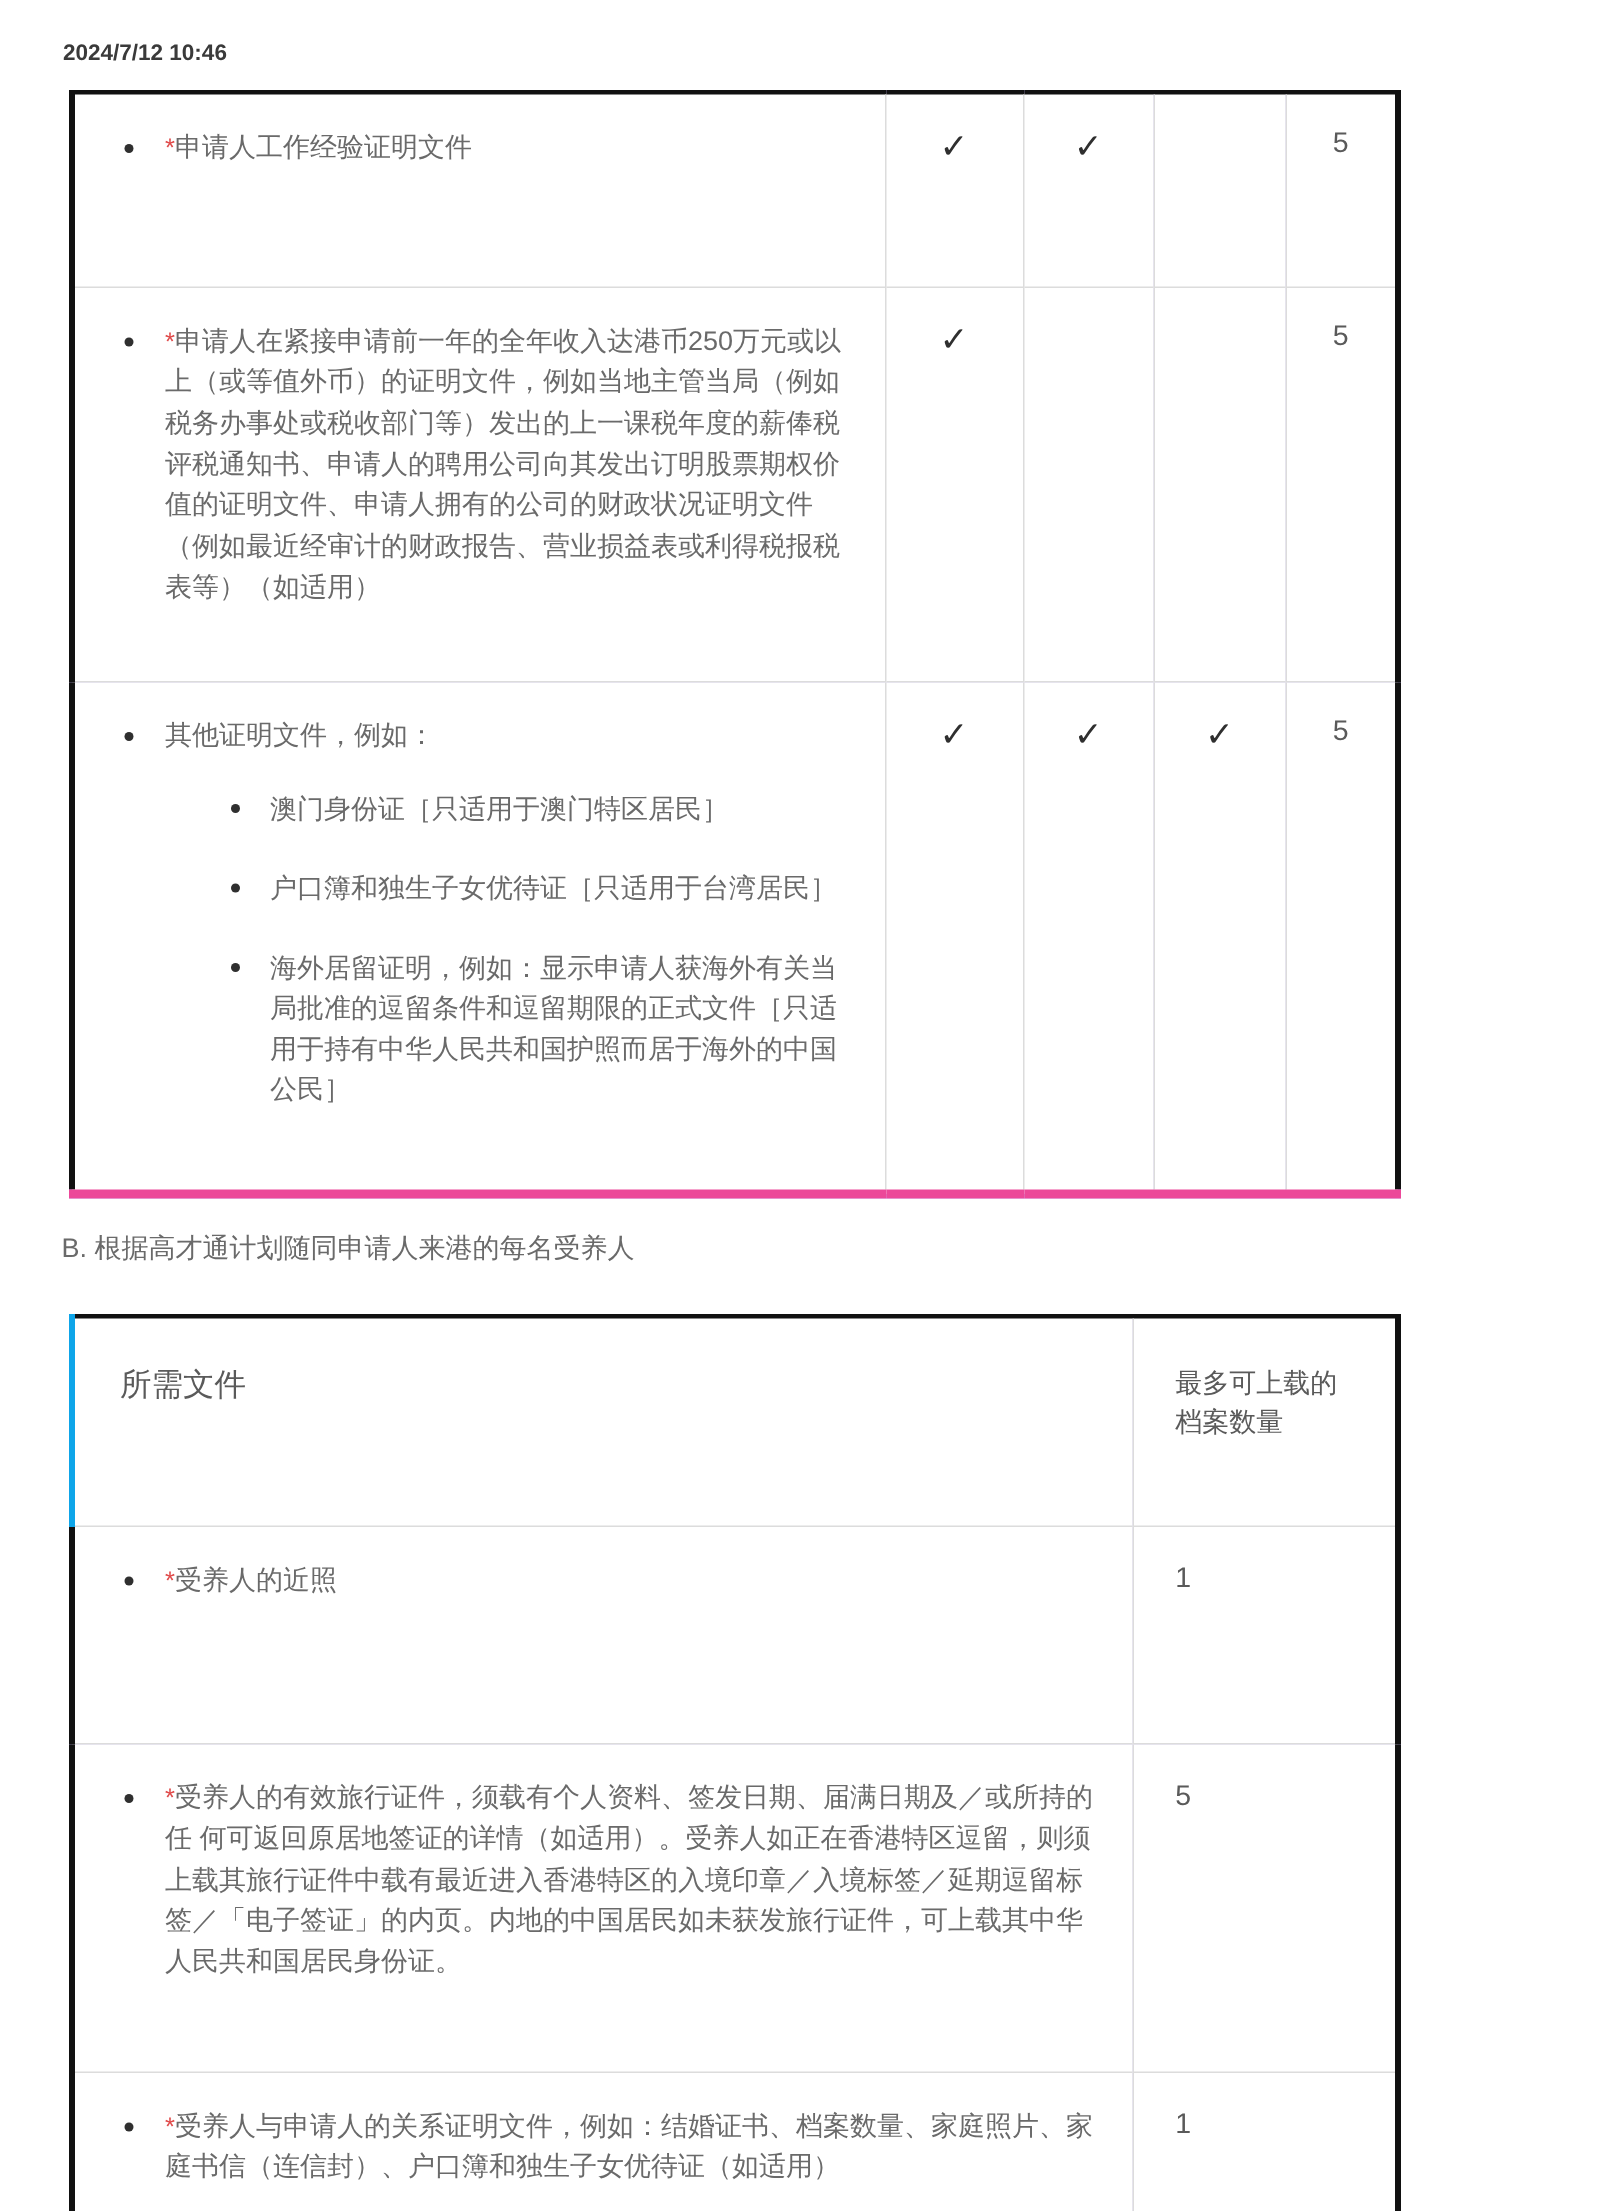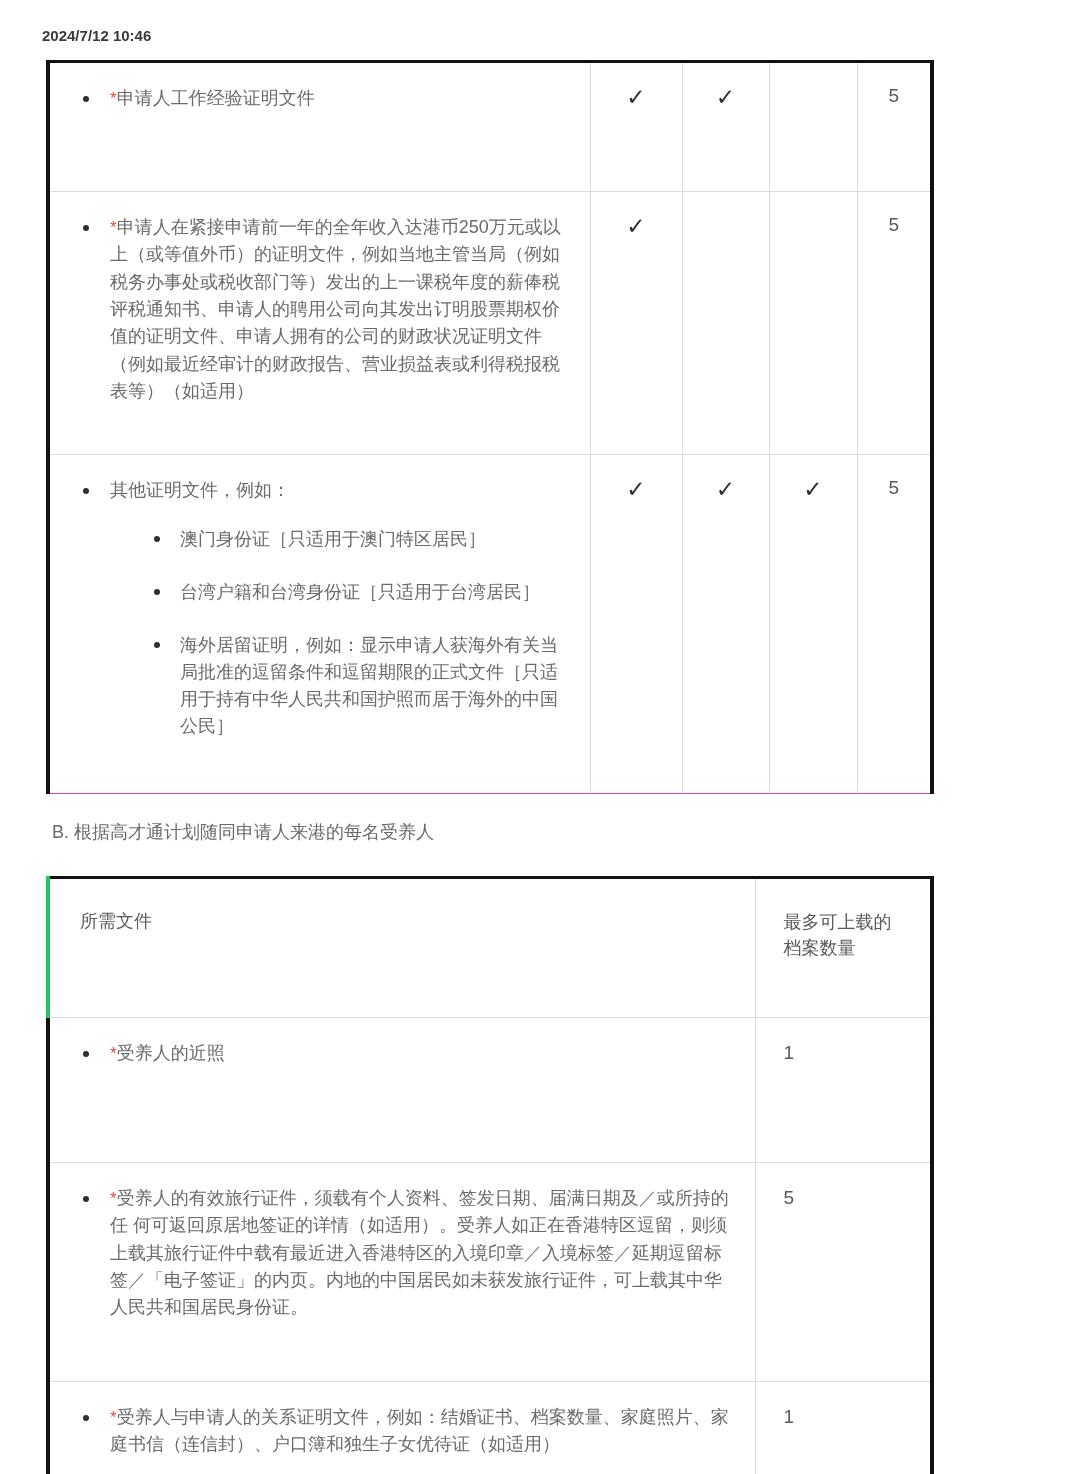--- a/index.html
+++ b/index.html
@@ -60,21 +60,21 @@
     background: #ffffff;
   }
 
   
   #table-a {
     left: 46px;
     top: 60px;
     width: 884px;
   }
   #table-a .row-top td { border-top: 3px solid #111111; }
-  #table-a .row-bottom-cap td { border-bottom: 1px solid #ec4899; }
+  #table-a .row-bottom-cap td { border-bottom: 6px solid #ec4899; }
 
   #table-a td.doc-cell {
     border-left: 4px solid #111111;
     padding: 22px 16px 18px 30px;
   }
   #table-a td.tick-cell {
     text-align: center;
     padding-top: 22px;
     font-size: 22px;
     color: #2f2f2f;
@@ -99,23 +99,23 @@
     padding: 22px 18px 18px 30px;
   }
   #table-b td.count-cell {
     border-right: 4px solid #111111;
     padding: 24px 0 18px 28px;
     font-size: 19px;
     color: #5a5a5a;
     text-align: left;
   }
   #table-b td.head-cell {
-    border-left: 4px solid #22c55e;
+    border-left: 4px solid #0ea5e9;
     padding: 30px 18px 18px 30px;
-    font-size: 18px;
+    font-size: 21px;
     color: #5a5a5a;
   }
   #table-b td.head-count-cell {
     border-right: 4px solid #111111;
     padding: 30px 12px 18px 28px;
     font-size: 18px;
     color: #5a5a5a;
     line-height: 1.45;
   }
 
@@ -167,21 +167,21 @@
     background: #2f2f2f;
   }
   .req-star {
     color: #e04a4a;
     font-size: 17px;
   }
 
   
   .section-heading {
     position: absolute;
-    left: 52px;
+    left: 41px;
     top: 820px;
     font-size: 18px;
     color: #6a6a6a;
     white-space: nowrap;
   }
 
   .tick { font-size: 23px; line-height: 1; color: #2f2f2f; }
 </style>
 </head>
 <body>
@@ -240,21 +240,21 @@
     </tr>
 
 
     <tr class="row-bottom-cap">
       <td class="doc-cell" style="height:298px">
         <ul class="lvl1">
           <li>
             <span>其他证明文件，例如：</span>
             <ul class="lvl2">
               <li>澳门身份证［只适用于澳门特区居民］</li>
-              <li>台湾户籍和台湾身份证［只适用于台湾居民］</li>
+              <li>户口簿和独生子女优待证［只适用于台湾居民］</li>
               <li>海外居留证明，例如：显示申请人获海外有关当局批准的逗留条件和逗留期限的正式文件［只适用于持有中华人民共和国护照而居于海外的中国公民］</li>
             </ul>
           </li>
         </ul>
       </td>
       <td class="tick-cell">
         <span class="tick">✓</span>
       </td>
       <td class="tick-cell">
         <span class="tick">✓</span>

